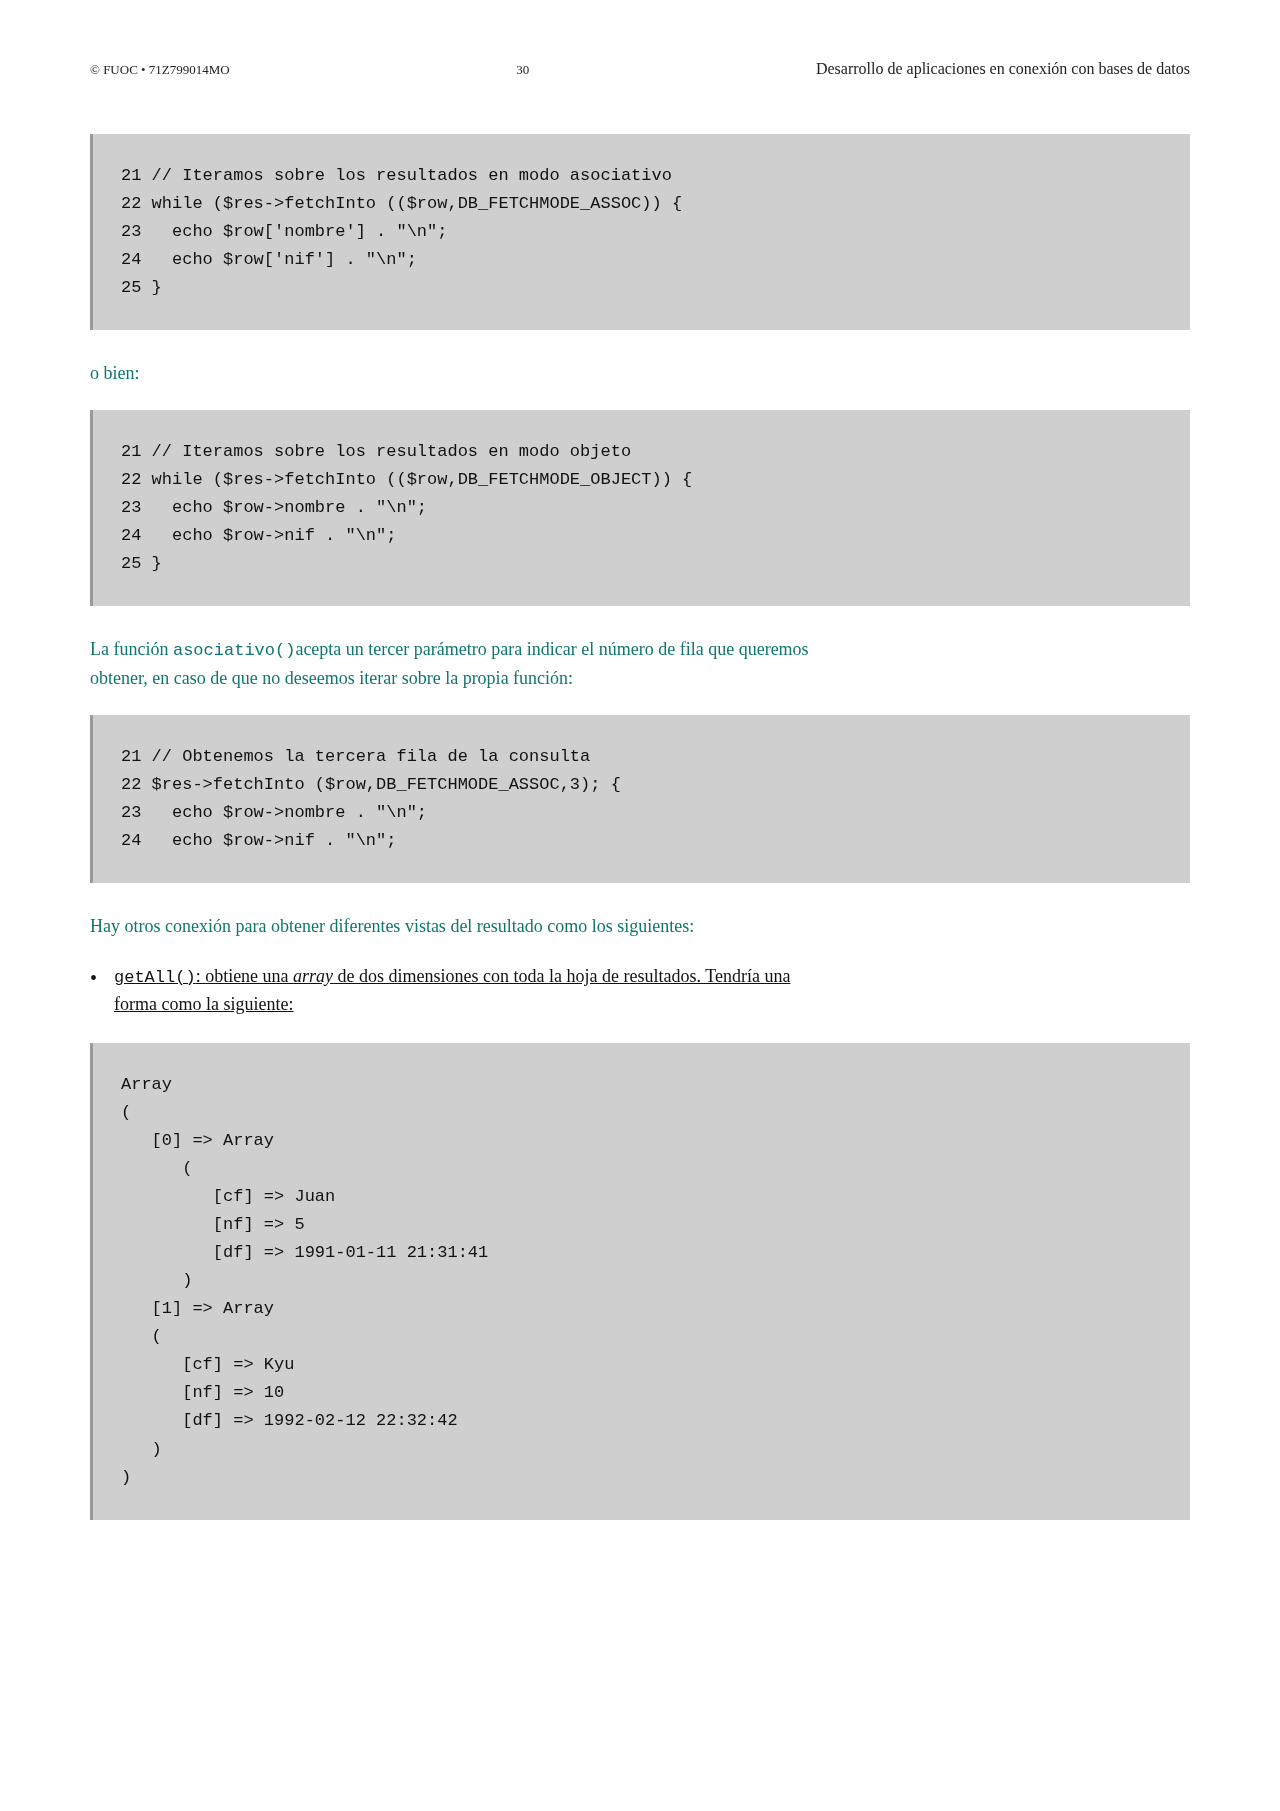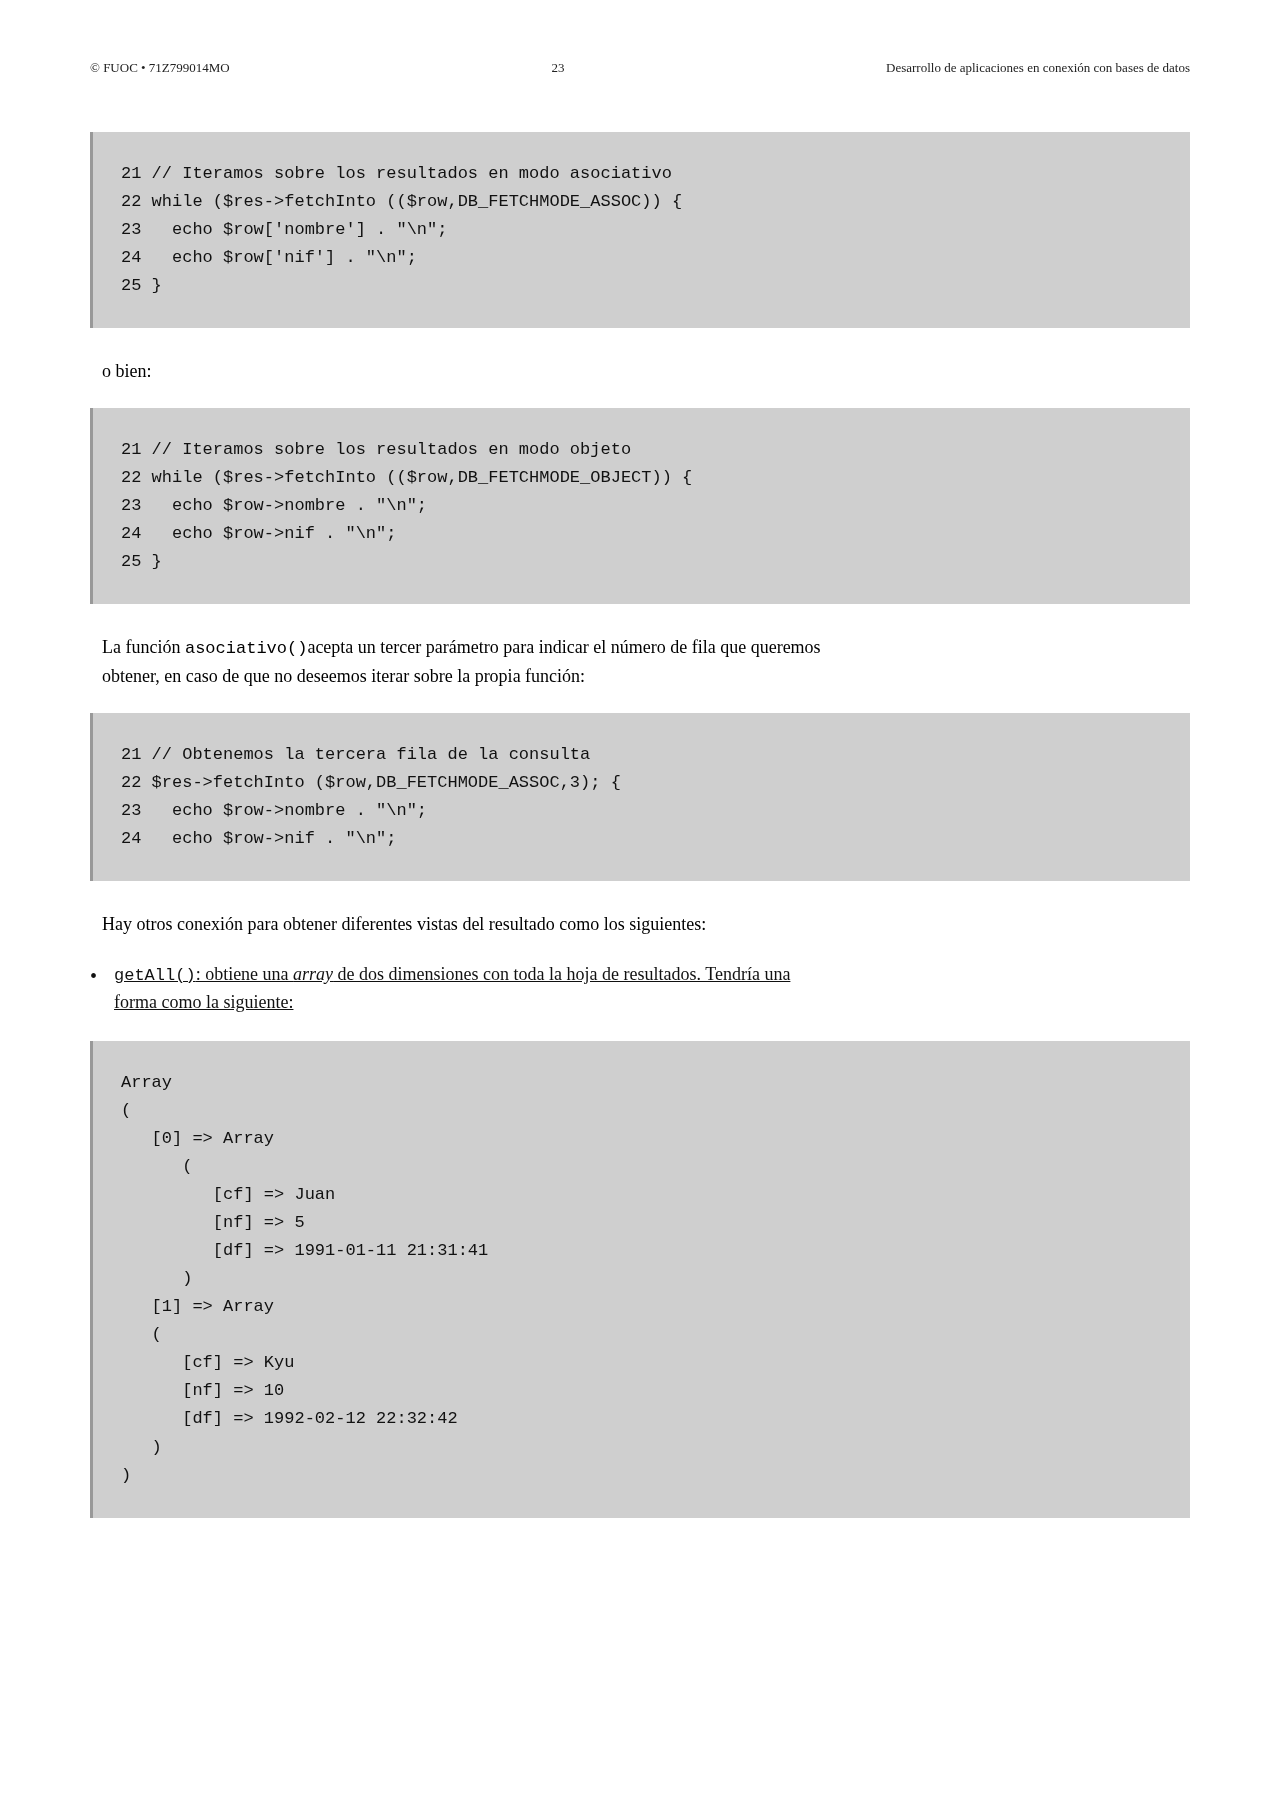--- a/index.html
+++ b/index.html
@@ -15,39 +15,39 @@
     display: flex;
     justify-content: space-between;
     align-items: baseline;
     font-size: 13px;
     color: #222;
     border-bottom: none;
     margin-bottom: 56px;
   }
   .page-header .left { font-weight: normal; }
   .page-header .center { text-align: center; flex: 0 0 auto; }
-  .page-header .right { text-align: right; font-size: 13px; }
+  .page-header .right { text-align: right; font-size: 16px; }
   .code-block {
     background: #cfcfcf;
     border-left: 3px solid #999;
     padding: 28px 44px 28px 28px;
     margin: 20px 0 30px 0;
     font-family: 'Courier New', Courier, monospace;
     font-size: 17px;
     line-height: 1.65;
     white-space: pre;
     color: #111;
     overflow-x: auto;
   }
   .body-text {
     font-size: 18px;
     line-height: 1.55;
     max-width: 720px;
-    margin: 22px 12px;
-    color: #000000;
+    margin: 22px 0;
+    color: #0f766e;
   }
   .mono-inline {
     font-family: 'Courier New', Courier, monospace;
     font-size: 17px;
   }
   ul.bullet {
     list-style: none;
     margin: 18px 0 24px 0;
     max-width: 740px;
     text-decoration: underline;
@@ -65,21 +65,21 @@
     top: 0;
     font-size: 20px;
   }
   em { font-style: italic; }
 </style>
 </head>
 <body>
 
 <div class="page-header">
   <span class="left">© FUOC • 71Z799014MO</span>
-  <span class="center">23</span>
+  <span class="center">30</span>
   <span class="right">Desarrollo de aplicaciones en conexión con bases de datos</span>
 </div>
 
 <div class="code-block">21 // Iteramos sobre los resultados en modo asociativo
 22 while ($res-&gt;fetchInto (($row,DB_FETCHMODE_ASSOC)) {
 23   echo $row['nombre'] . "\n";
 24   echo $row['nif'] . "\n";
 25 }</div>
 
 <p class="body-text">o bien:</p>

